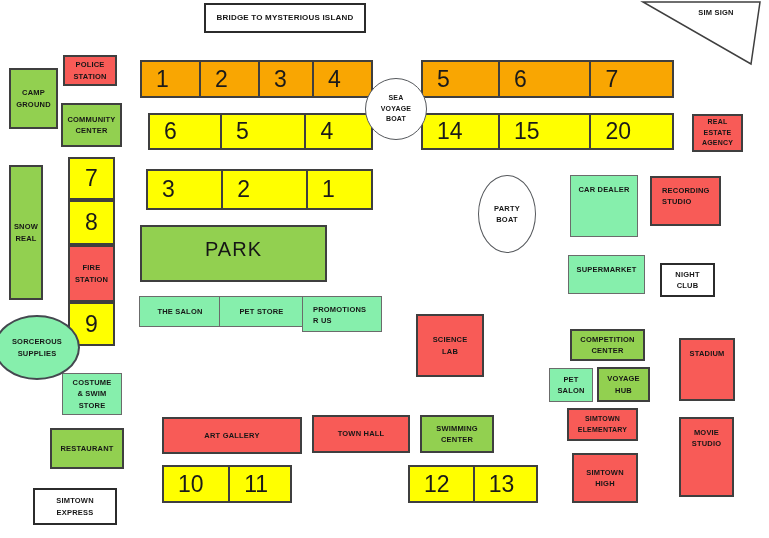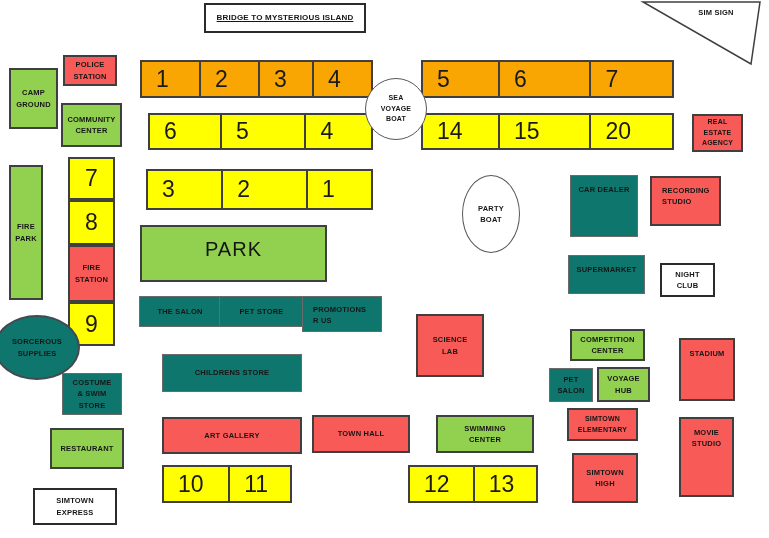--- a/index.html
+++ b/index.html
@@ -9,37 +9,37 @@
   }
   .b{
     position:absolute;box-sizing:border-box;border:2px solid #3f3f3f;
     display:flex;align-items:center;justify-content:center;text-align:center;
     font-weight:bold;font-size:7.5px;line-height:1.5;letter-spacing:.2px;color:#161616;
   }
   .green{background:#92D050;}
   .red{background:#F85B57;}
   .yellow{background:#FFFF00;}
   .orange{background:#F9A602;}
-  .blue{background:#0f766e;border-width:1.5px;border-color:#6b6b6b;}
+  .blue{background:#86efac;border-width:1.5px;border-color:#6b6b6b;}
   .white{background:#ffffff;border-color:#2b2b2b;}
   .ellipse{border-radius:50%;}
   .row{position:absolute;box-sizing:border-box;border:2px solid #3f3f3f;display:flex;}
   .row .num{
     box-sizing:border-box;border-right:2px solid #3f3f3f;display:flex;align-items:center;
     padding-left:14px;font-size:23px;color:#1a1a1a;font-family:"Liberation Sans",sans-serif;
   }
   .row .num:last-child{border-right:none;}
   .bignum{font-size:23px;font-weight:normal;color:#1a1a1a;}
   .v-top{align-items:flex-start;padding-top:8px;}
   .v-top-left{align-items:flex-start;justify-content:flex-start;text-align:left;padding:7px 0 0 10px;}
   .w35{max-width:35px;} .w40{max-width:40px;} .w42{max-width:42px;}
   .w45{max-width:45px;} .w50{max-width:50px;} .w58{max-width:58px;}
   .park-label{font-size:20px;font-weight:normal;letter-spacing:1px;padding-bottom:10px;}
   .nowrap{white-space:nowrap;}
-  .bridge{font-size:8px;text-decoration:underline;}
+  .bridge{font-size:8px;}
   .z5{z-index:5;} .z6{z-index:6;}
   .tri{position:absolute;left:638px;top:0;width:128px;height:68px;}
   .tri svg{position:absolute;left:0;top:0;}
   .tri .lbl{
     position:absolute;left:42px;top:8px;width:72px;text-align:center;
     font-weight:bold;font-size:7.5px;color:#161616;letter-spacing:.2px;
   }
 </style>
 </head>
 <body>
@@ -127,21 +127,21 @@
   <div class="b green" style="left:9px;top:68px;width:49px;height:61px">
     <span class="w35">CAMP GROUND</span>
   </div>
   <div class="b red" style="left:63px;top:55px;width:54px;height:31px">
     <span class="w40">POLICE STATION</span>
   </div>
   <div class="b green" style="left:61px;top:103px;width:61px;height:44px">
     <span class="w50">COMMUNITY CENTER</span>
   </div>
   <div class="b green" style="left:9px;top:165px;width:34px;height:135px">
-    <span class="w35">FIRE PARK</span>
+    <span class="w35">SNOW REAL</span>
   </div>
 
   <div class="b yellow bignum" style="left:68px;top:157px;width:47px;height:43px">
     <span>7</span>
   </div>
   <div class="b yellow bignum" style="left:68px;top:200px;width:47px;height:45px">
     <span>8</span>
   </div>
   <div class="b red" style="left:68px;top:245px;width:47px;height:57px">
     <span class="w40">FIRE STATION</span>
@@ -159,25 +159,22 @@
   </div>
   <div class="b blue" style="left:139px;top:296px;width:82px;height:31px">
     <span>THE SALON</span>
   </div>
   <div class="b blue" style="left:219px;top:296px;width:85px;height:31px">
     <span>PET STORE</span>
   </div>
   <div class="b blue v-top-left" style="left:302px;top:296px;width:80px;height:36px">
     <span class="w58">PROMOTIONS R US</span>
   </div>
-  <div class="b blue" style="left:162px;top:354px;width:140px;height:38px">
-    <span>CHILDRENS STORE</span>
-  </div>
-
-  <div class="b white ellipse" style="left:462px;top:175px;width:58px;height:78px;border-width:1.5px;border-color:#55585c">
+
+  <div class="b white ellipse" style="left:478px;top:175px;width:58px;height:78px;border-width:1.5px;border-color:#55585c">
     <span class="w35">PARTY BOAT</span>
   </div>
 
   <div class="b red" style="left:416px;top:314px;width:68px;height:63px">
     <span class="w40">SCIENCE LAB</span>
   </div>
 
   <div class="b blue v-top" style="left:570px;top:175px;width:68px;height:62px">
     <span>CAR DEALER</span>
   </div>
@@ -224,21 +221,21 @@
   <div class="b white" style="left:33px;top:488px;width:84px;height:37px">
     <span class="w50">SIMTOWN EXPRESS</span>
   </div>
 
   <div class="b red" style="left:162px;top:417px;width:140px;height:37px">
     <span>ART GALLERY</span>
   </div>
   <div class="b red" style="left:312px;top:415px;width:98px;height:38px">
     <span>TOWN HALL</span>
   </div>
-  <div class="b green" style="left:436px;top:415px;width:98px;height:38px">
+  <div class="b green" style="left:420px;top:415px;width:74px;height:38px">
     <span class="w58">SWIMMING CENTER</span>
   </div>
 
   <div class="row yellow" style="left:162px;top:465px;width:130px;height:38px">
     <div class="num" style="flex:68">
         <span>10</span>
       </div>
     <div class="num" style="flex:62">
         <span>11</span>
       </div>

